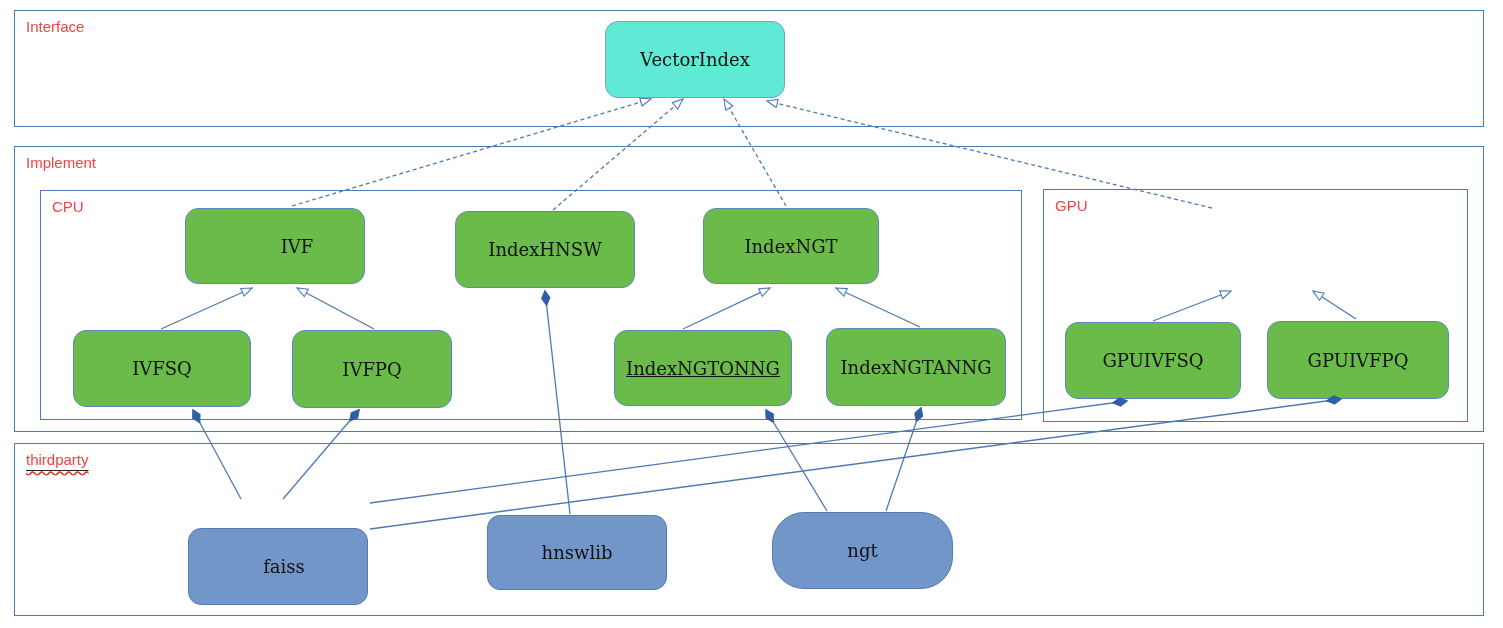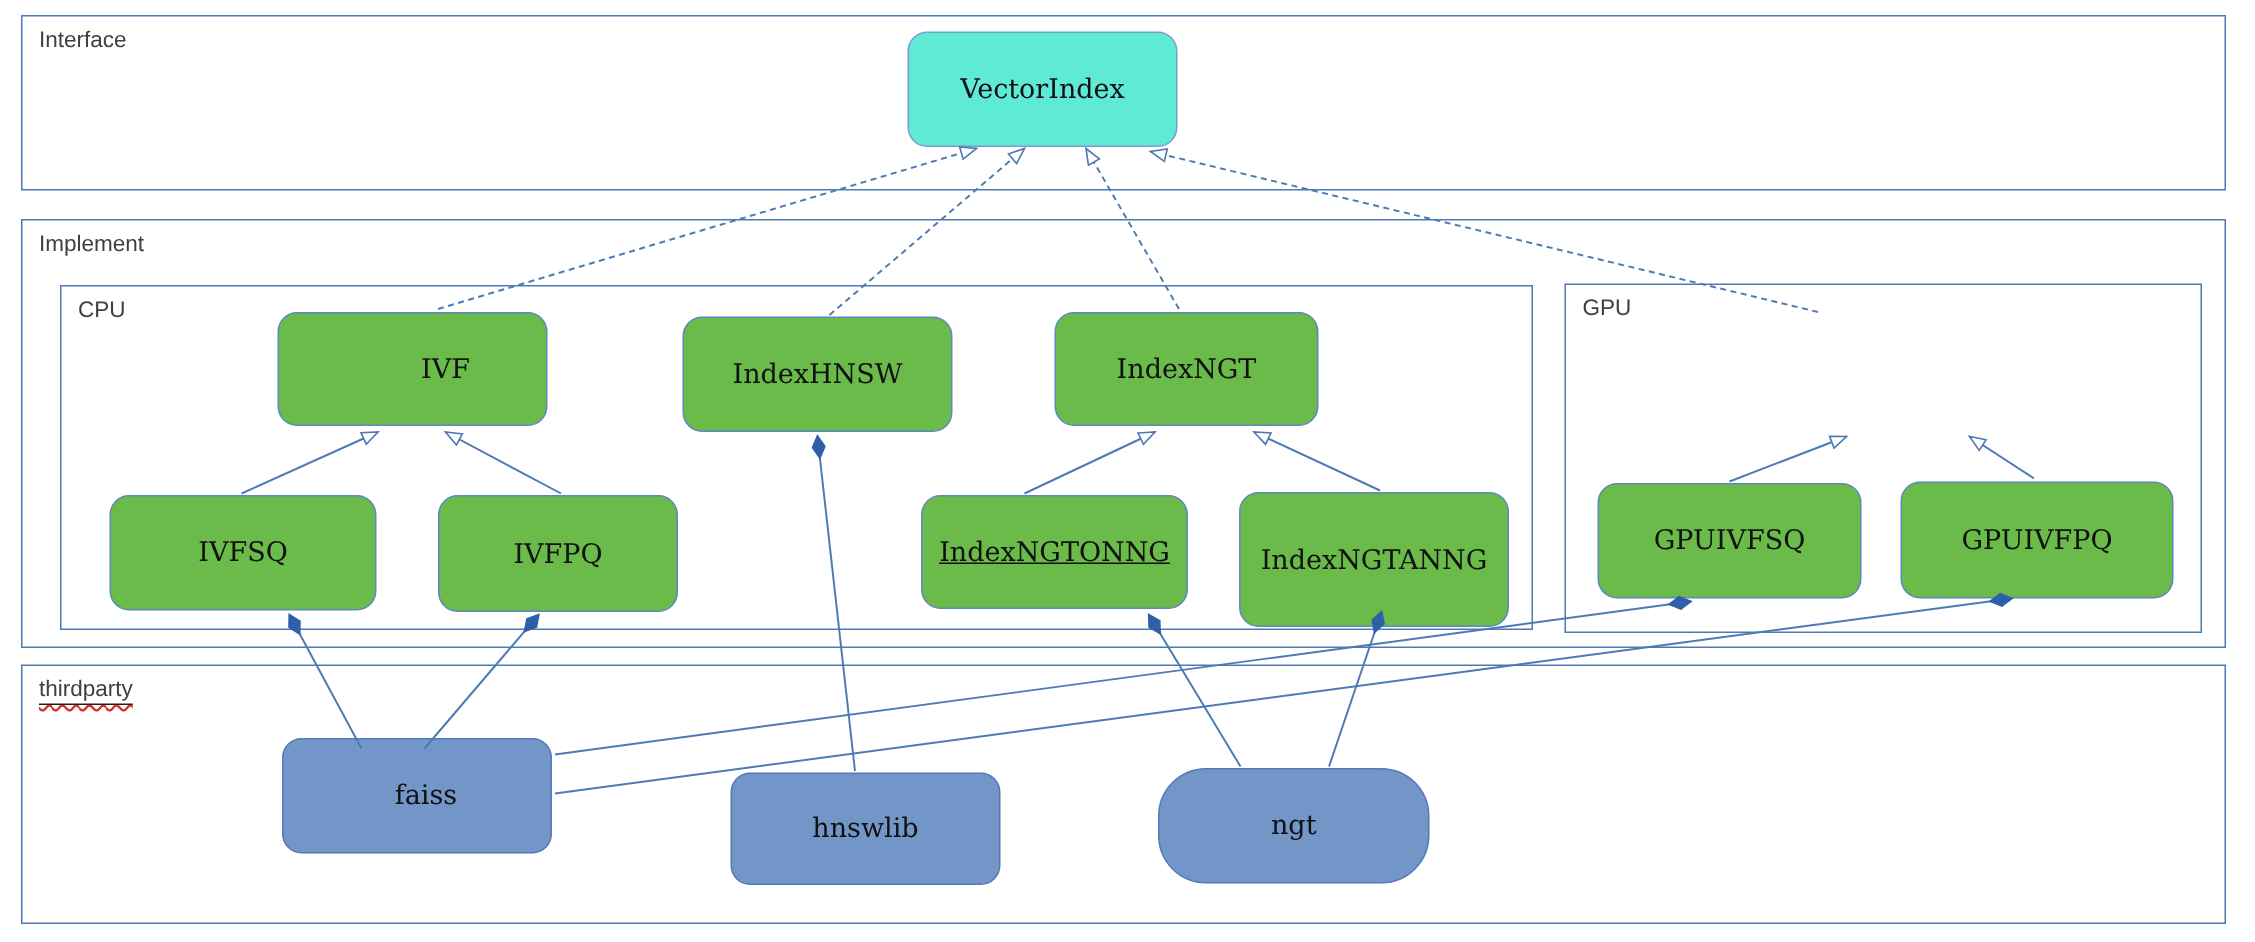--- a/index.html
+++ b/index.html
@@ -15,21 +15,21 @@
     position: absolute;
     border: 1.5px solid #4d7ab5;
     background: transparent;
     box-sizing: border-box;
   }
   .container-label {
     position: absolute;
     top: 7px;
     left: 11px;
     font-size: 15px;
-    color: #404040;
+    color: #ef4444;
     white-space: nowrap;
   }
   .squiggle-outer {
     text-decoration: underline wavy #d93025;
     text-underline-offset: 5px;
   }
   .squiggle-inner {
     text-decoration: underline solid #222222;
   }
   .node {
@@ -105,34 +105,34 @@
   </div>
 
   <div class="node green" style="left:292px; top:330px; width:160px; height:78px;">
     <span>IVFPQ</span>
   </div>
 
   <div class="node green" style="left:614px; top:330px; width:178px; height:76px;text-decoration:underline;">
     <span>IndexNGTONNG</span>
   </div>
 
-  <div class="node green" style="left:826px; top:328px; width:180px; height:90px;">
+  <div class="node green" style="left:826px; top:328px; width:180px; height:78px;">
     <span>IndexNGTANNG</span>
   </div>
 
 
   <div class="node green" style="left:1065px; top:322px; width:176px; height:77px;">
     <span>GPUIVFSQ</span>
   </div>
 
   <div class="node green" style="left:1267px; top:321px; width:182px; height:78px;">
     <span>GPUIVFPQ</span>
   </div>
 
-  <div class="node blue" style="left:188px; top:492px; width:180px; height:77px;padding-left:12px;">
+  <div class="node blue" style="left:188px; top:528px; width:180px; height:77px;padding-left:12px;">
     <span>faiss</span>
   </div>
 
   <div class="node blue" style="left:487px; top:515px; width:180px; height:75px;">
     <span>hnswlib</span>
   </div>
 
   <div class="node blue" style="left:772px; top:512px; width:181px; height:77px;border-radius:32px;">
     <span>ngt</span>
   </div>

